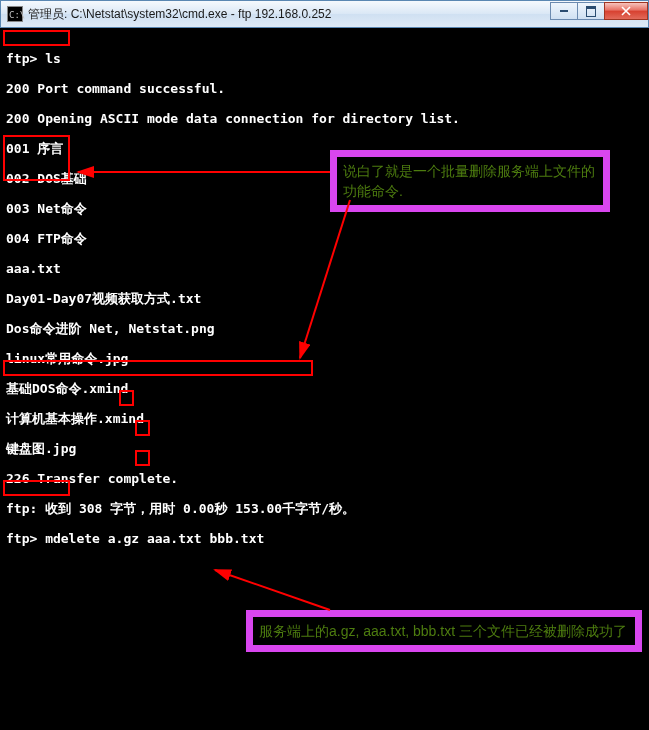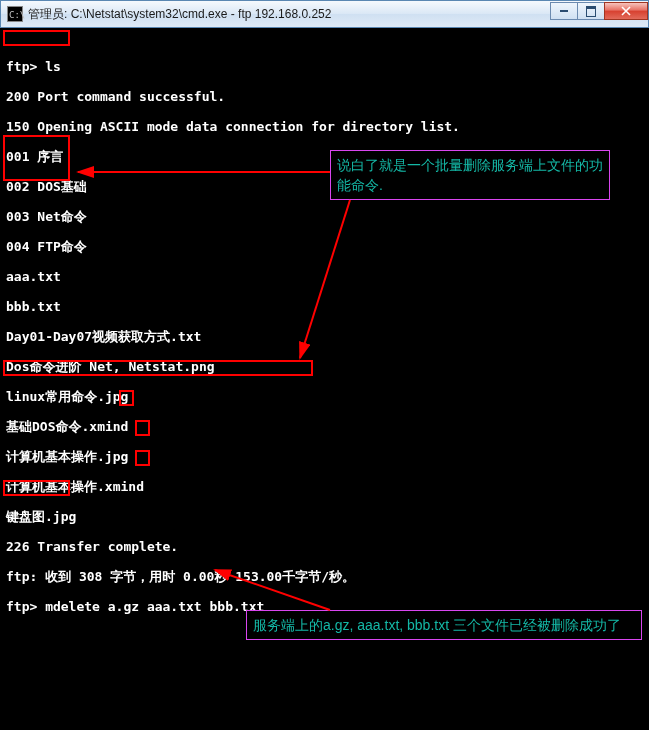--- a/index.html
+++ b/index.html
@@ -53,34 +53,34 @@
     background:linear-gradient(to bottom,#f6c3bc,#e77164 45%,#d7402f 50%,#e26a5a);
     border-color:#a03522; color:#fff; width:44px;
   }
   .win-btn.close svg{width:10px;height:10px;}
   .terminal {
     position: absolute;
     top: 28px; left: 0; right: 0; bottom: 0;
     background: #000;
     color: #fff;
     font-weight: bold;
-    padding: 16px 6px 4px 6px;
+    padding: 8px 6px 4px 6px;
     white-space: pre;
     line-height: 15px;
     letter-spacing: 0px;
   }
   .line { display:block; height:15px; }
   
   .rbox { position:absolute; border:2px solid #ff0000; pointer-events:none; }
   
   .callout {
     position:absolute;
-    border:1px solid #d946ef;
+    border:7px solid #d946ef;
     background: rgba(0,0,0,0);
-    color:#14b8a6;
+    color:#4d7c0f;
     font-family:"SimSun","Microsoft YaHei",sans-serif;
     font-size:14px;
     line-height:20px;
     padding:4px 6px;
     font-weight:normal;
   }
   svg.arrows { position:absolute; top:0; left:0; width:649px; height:730px; pointer-events:none; }
 </style>
 </head>
 <body>
@@ -95,32 +95,30 @@
       <svg viewBox="0 0 10 10">
           <path d="M1 1 L9 9 M9 1 L1 9" stroke="#fff" stroke-width="1.6"></path>
         </svg>
     </div>
   </div>
 </div>
 
 <div class="terminal">
 <span class="line">ftp&gt; ls</span>
 <span class="line">200 Port command successful.</span>
-<span class="line">150 Opening ASCII mode data connection for directory list.</span>
+<span class="line">200 Opening ASCII mode data connection for directory list.</span>
 <span class="line">001 序言</span>
 <span class="line">002 DOS基础</span>
 <span class="line">003 Net命令</span>
 <span class="line">004 FTP命令</span>
 <span class="line">aaa.txt</span>
-<span class="line">bbb.txt</span>
 <span class="line">Day01-Day07视频获取方式.txt</span>
 <span class="line">Dos命令进阶 Net, Netstat.png</span>
 <span class="line">linux常用命令.jpg</span>
 <span class="line">基础DOS命令.xmind</span>
-<span class="line">计算机基本操作.jpg</span>
 <span class="line">计算机基本操作.xmind</span>
 <span class="line">键盘图.jpg</span>
 <span class="line">226 Transfer complete.</span>
 <span class="line">ftp: 收到 308 字节，用时 0.00秒 153.00千字节/秒。</span>
 <span class="line">ftp&gt; mdelete a.gz aaa.txt bbb.txt</span>
 
 
 
 
 

